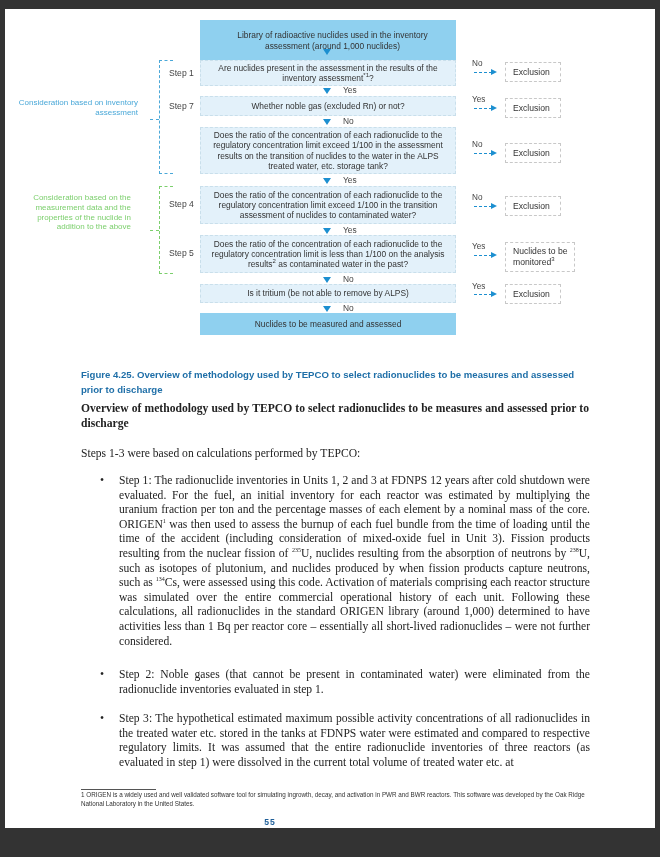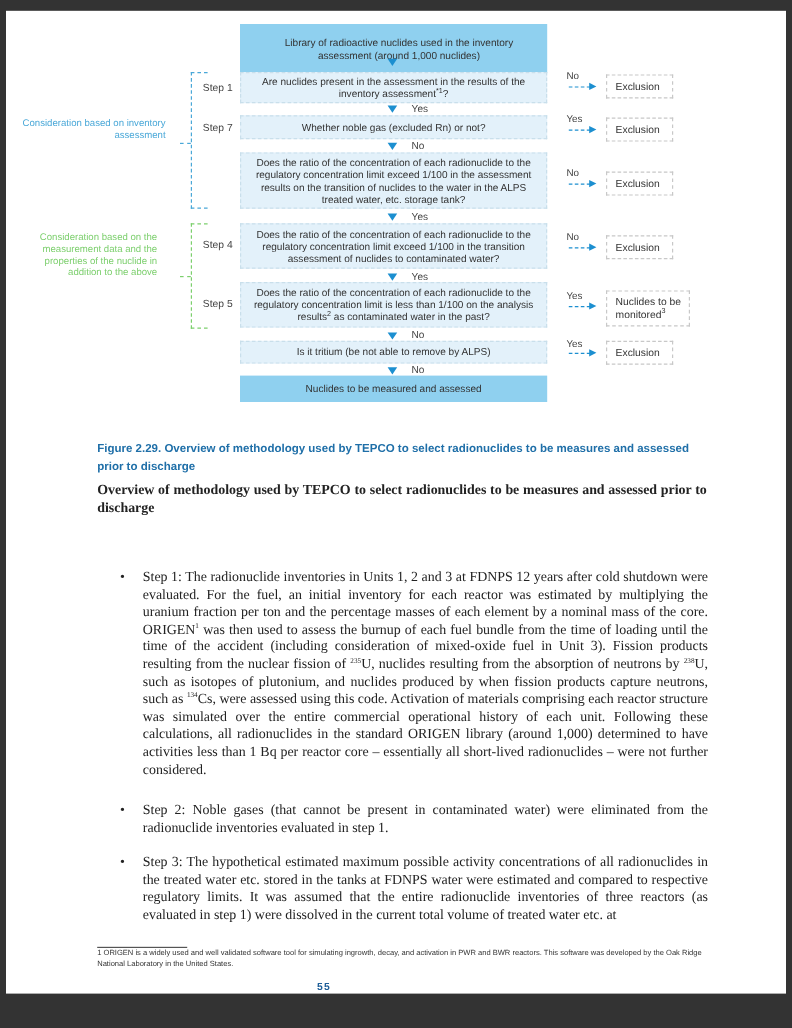--- a/index.html
+++ b/index.html
@@ -104,23 +104,24 @@
 
     <div class="bracket" style="left:154px;top:51px;height:114px;"></div>
     <div class="tick" style="left:145px;top:110px;"></div>
     <div class="group-label" style="left:13px;top:89px;width:120px;">Consideration based on inventory assessment</div>
 
     <div class="bracket green" style="left:154px;top:177px;height:88px;"></div>
     <div class="tick green" style="left:145px;top:221px;"></div>
     <div class="group-label green" style="left:26px;top:184px;width:100px;">Consideration based on the measurement data and the properties of the nuclide in addition to the above</div>
   </div>
 
-  <div class="caption">Figure 2.29. Overview of methodology used by TEPCO to select radionuclides to be measures and assessed prior to discharge</div>
+  <div class="caption">Figure 4.25. Overview of methodology used by TEPCO to select radionuclides to be measures and assessed prior to discharge</div>
 
   <div class="body-text" style="top:393px;font-weight:bold;">Overview of methodology used by TEPCO to select radionuclides to be measures and assessed prior to discharge</div>
+  <div class="body-text" style="top:438px;">Steps 1-3 were based on calculations performed by TEPCO:</div>
 
   <div class="bullet-item" style="top:465px;">
     <span class="bullet-dot">•</span>
     <div class="bullet-text"><span>Step 1: The radionuclide inventories in Units 1, 2 and 3 at FDNPS 12 years after cold shutdown were evaluated. For the fuel, an initial inventory for each reactor was estimated by multiplying the uranium fraction per ton and the percentage masses of each element by a nominal mass of the core. ORIGEN</span><sup>1</sup><span> was then used to assess the burnup of each fuel bundle from the time of loading until the time of the accident (including consideration of mixed-oxide fuel in Unit 3). Fission products resulting from the nuclear fission of </span><sup>235</sup><span>U, nuclides resulting from the absorption of neutrons by </span><sup>238</sup><span>U, such as isotopes of plutonium, and nuclides produced by when fission products capture neutrons, such as </span><sup>134</sup><span>Cs, were assessed using this code. Activation of materials comprising each reactor structure was simulated over the entire commercial operational history of each unit. Following these calculations, all radionuclides in the standard ORIGEN library (around 1,000) determined to have activities less than 1 Bq per reactor core – essentially all short-lived radionuclides – were not further considered.</span></div>
   </div>
 
   <div class="bullet-item" style="top:659px;">
     <span class="bullet-dot">•</span>
     <div class="bullet-text">Step 2: Noble gases (that cannot be present in contaminated water) were eliminated from the radionuclide inventories evaluated in step 1.</div>
   </div>

